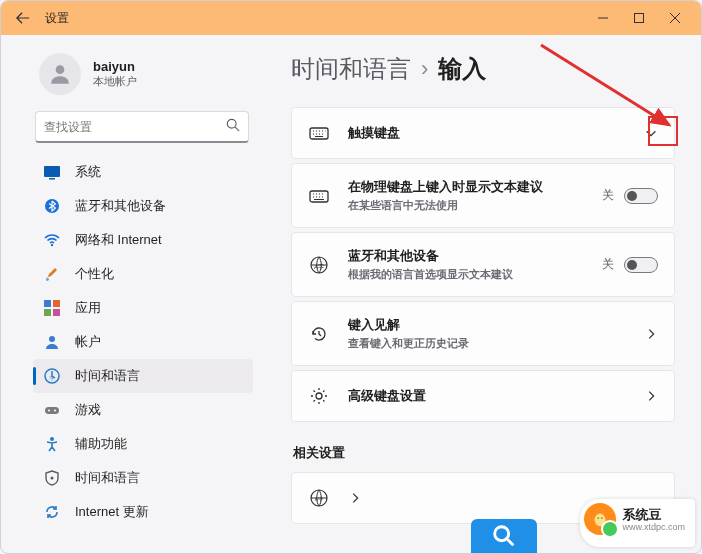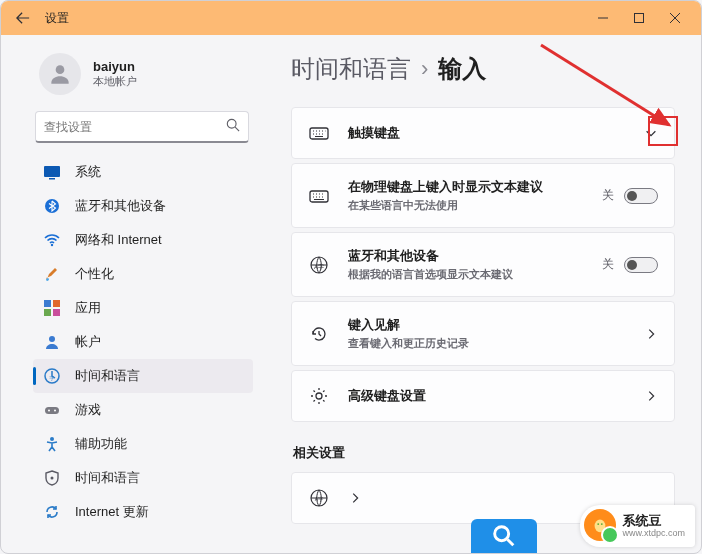--- a/index.html
+++ b/index.html
@@ -177,21 +177,21 @@
     position: absolute;
     pointer-events: none;
   }
   
   .watermark {
     position: absolute;
     right: 6px; bottom: 6px;
     display: flex; align-items: center; gap: 6px;
     background: #fff;
     border-radius: 20px 4px 4px 20px;
-    padding: 4px 10px 6px 4px;
+    padding: 4px 10px 12px 4px;
     box-shadow: 0 0 4px rgba(0,0,0,0.15);
   }
   .wm-icon {
     width: 32px; height: 32px;
     border-radius: 50%;
     background: #ff8c1a;
     display: flex; align-items: center; justify-content: center;
     position: relative;
   }
   .wm-icon::before {

